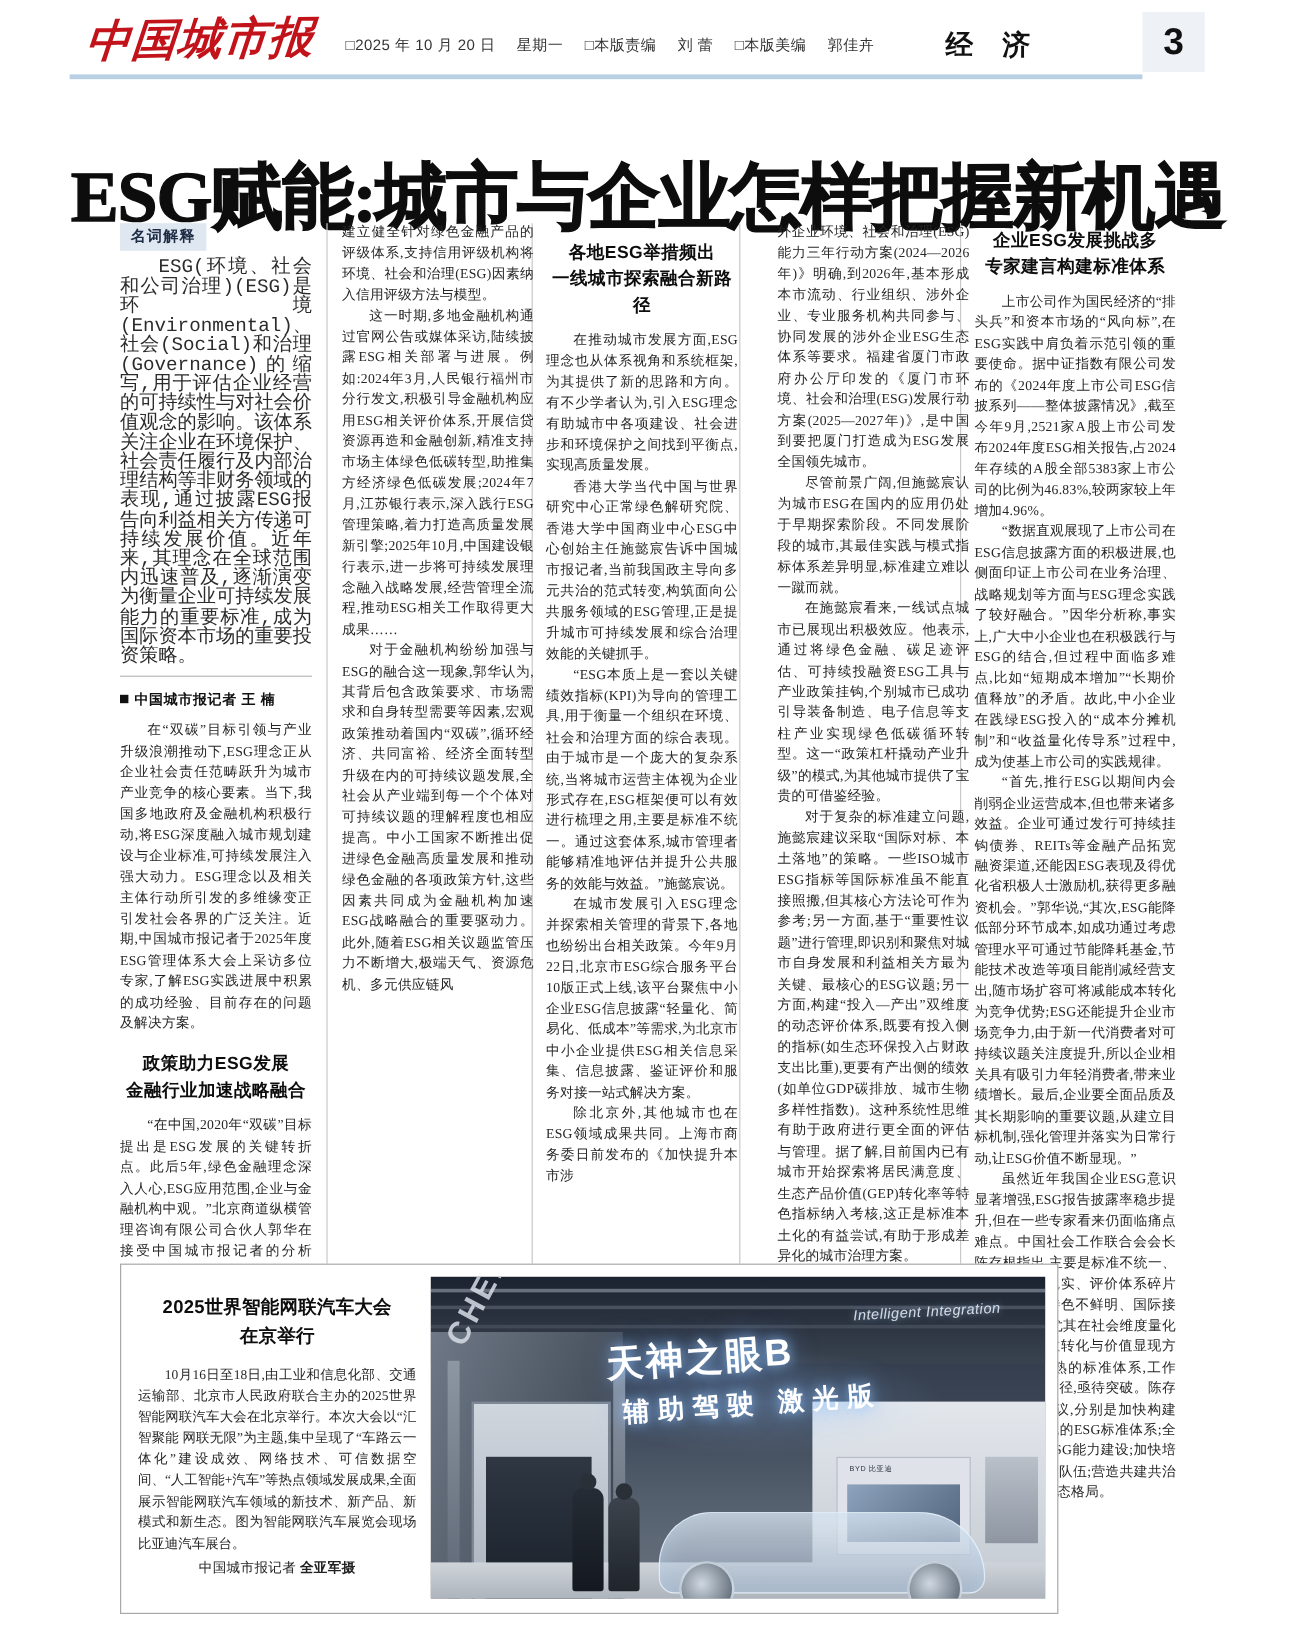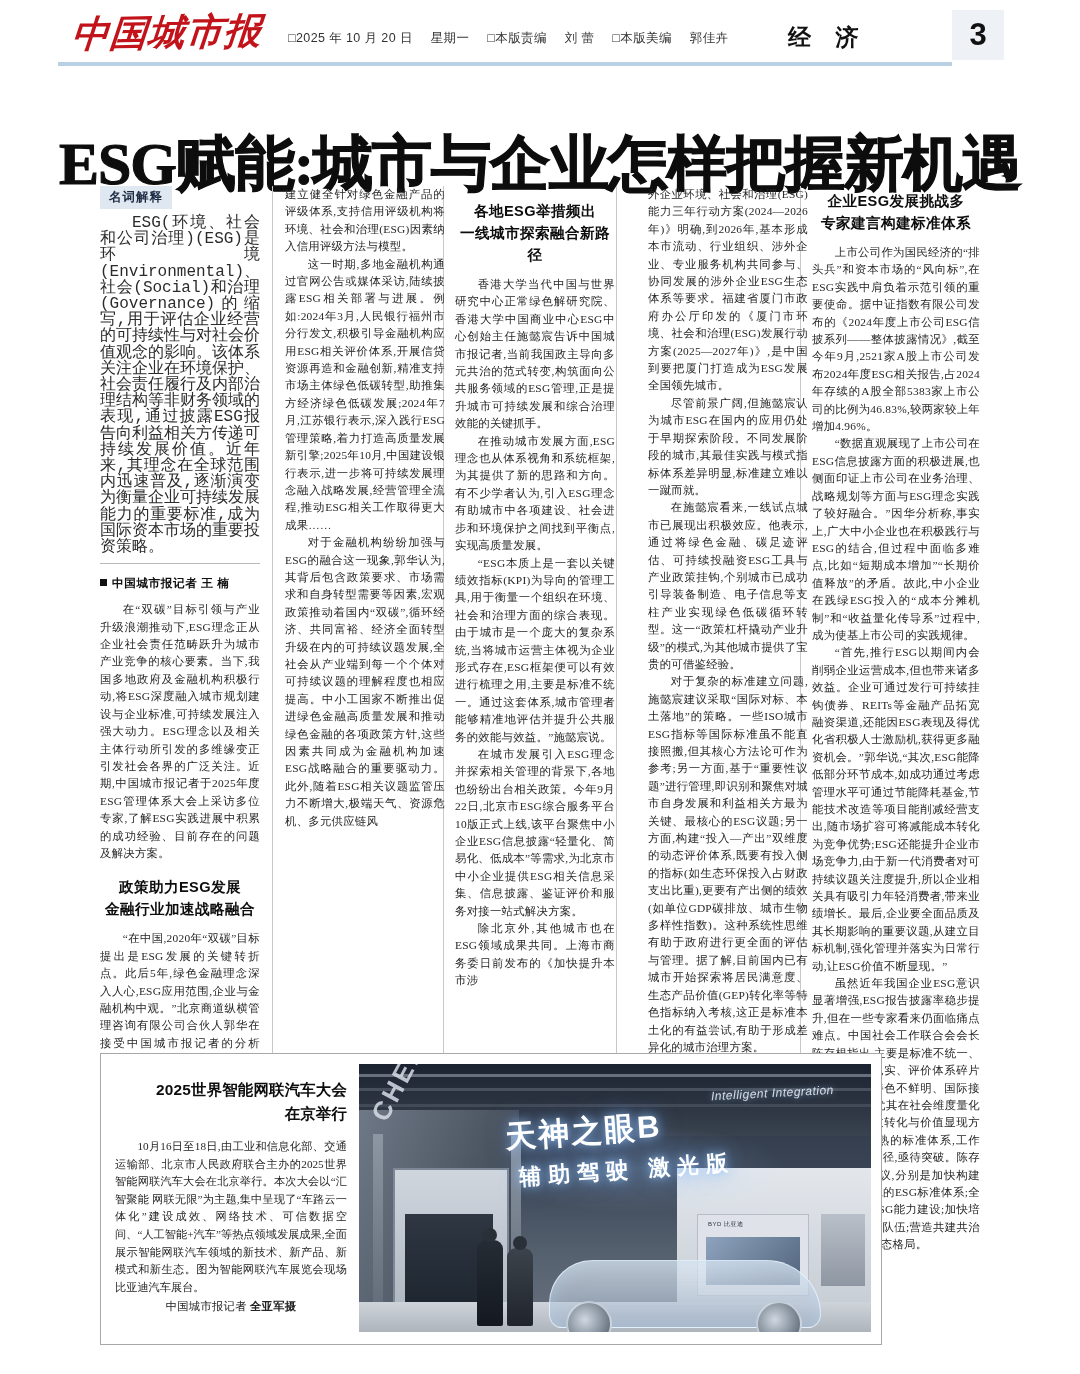--- a/index.html
+++ b/index.html
@@ -138,21 +138,21 @@
   .photo-pkg{
     position:absolute;left:100px;top:1053px;width:780px;height:290px;
     border:1px solid #a8a8a8;
     background:#fff;
   }
   .pkg-inner{position:absolute;left:0;top:0;width:780px;height:288px;}
   .pkg-caption{
     position:absolute;left:14px;top:12px;width:232px;height:264px;
   }
   .pkg-title{
-    text-align:right;
+    text-align:center;
     font-family:"Liberation Sans",sans-serif;
     font-weight:bold;font-size:15.4px;line-height:24px;
     color:#0d0d0d;margin:12px 0 12px 0;letter-spacing:.2px;
   }
   .pkg-body{
     font-size:11.2px;line-height:17.6px;text-align:justify;
     text-indent:2em;color:#262626;
     font-family:"Liberation Serif",serif;
   }
   .pkg-credit{
@@ -340,22 +340,22 @@
       <p class="p">对于金融机构纷纷加强与ESG的融合这一现象,郭华认为,其背后包含政策要求、市场需求和自身转型需要等因素,宏观政策推动着国内“双碳”,循环经济、共同富裕、经济全面转型升级在内的可持续议题发展,全社会从产业端到每一个个体对可持续议题的理解程度也相应提高。中小工国家不断推出促进绿色金融高质量发展和推动绿色金融的各项政策方针,这些因素共同成为金融机构加速ESG战略融合的重要驱动力。此外,随着ESG相关议题监管压力不断增大,极端天气、资源危机、多元供应链风</p>
     </div>
 
     <div class="col c3">
 
       <div class="subhead">
         <div>各地ESG举措频出</div>
         <div>一线城市探索融合新路径</div>
       </div>
 
+      <p class="p">在推动城市发展方面,ESG理念也从体系视角和系统框架,为其提供了新的思路和方向。有不少学者认为,引入ESG理念有助城市中各项建设、社会进步和环境保护之间找到平衡点,实现高质量发展。</p>
       <p class="p">香港大学当代中国与世界研究中心正常绿色解研究院、香港大学中国商业中心ESG中心创始主任施懿宸告诉中国城市报记者,当前我国政主导向多元共治的范式转变,构筑面向公共服务领域的ESG管理,正是提升城市可持续发展和综合治理效能的关键抓手。</p>
-      <p class="p">在推动城市发展方面,ESG理念也从体系视角和系统框架,为其提供了新的思路和方向。有不少学者认为,引入ESG理念有助城市中各项建设、社会进步和环境保护之间找到平衡点,实现高质量发展。</p>
       <p class="p">“ESG本质上是一套以关键绩效指标(KPI)为导向的管理工具,用于衡量一个组织在环境、社会和治理方面的综合表现。由于城市是一个庞大的复杂系统,当将城市运营主体视为企业形式存在,ESG框架便可以有效进行梳理之用,主要是标准不统一。通过这套体系,城市管理者能够精准地评估并提升公共服务的效能与效益。”施懿宸说。</p>
       <p class="p">在城市发展引入ESG理念并探索相关管理的背景下,各地也纷纷出台相关政策。今年9月22日,北京市ESG综合服务平台10版正式上线,该平台聚焦中小企业ESG信息披露“轻量化、简易化、低成本”等需求,为北京市中小企业提供ESG相关信息采集、信息披露、鉴证评价和服务对接一站式解决方案。</p>
       <p class="p">除北京外,其他城市也在ESG领域成果共同。上海市商务委日前发布的《加快提升本市涉</p>
     </div>
 
     <div class="col c4">
       <p class="p noindent">外企业环境、社会和治理(ESG)能力三年行动方案(2024—2026年)》明确,到2026年,基本形成本市流动、行业组织、涉外企业、专业服务机构共同参与、协同发展的涉外企业ESG生态体系等要求。福建省厦门市政府办公厅印发的《厦门市环境、社会和治理(ESG)发展行动方案(2025—2027年)》,是中国到要把厦门打造成为ESG发展全国领先城市。</p>
       <p class="p">尽管前景广阔,但施懿宸认为城市ESG在国内的应用仍处于早期探索阶段。不同发展阶段的城市,其最佳实践与模式指标体系差异明显,标准建立难以一蹴而就。</p>
       <p class="p">在施懿宸看来,一线试点城市已展现出积极效应。他表示,通过将绿色金融、碳足迹评估、可持续投融资ESG工具与产业政策挂钩,个别城市已成功引导装备制造、电子信息等支柱产业实现绿色低碳循环转型。这一“政策杠杆撬动产业升级”的模式,为其他城市提供了宝贵的可借鉴经验。</p>
       <p class="p">对于复杂的标准建立问题,施懿宸建议采取“国际对标、本土落地”的策略。一些ISO城市ESG指标等国际标准虽不能直接照搬,但其核心方法论可作为参考;另一方面,基于“重要性议题”进行管理,即识别和聚焦对城市自身发展和利益相关方最为关键、最核心的ESG议题;另一方面,构建“投入—产出”双维度的动态评价体系,既要有投入侧的指标(如生态环保投入占财政支出比重),更要有产出侧的绩效(如单位GDP碳排放、城市生物多样性指数)。这种系统性思维有助于政府进行更全面的评估与管理。据了解,目前国内已有城市开始探索将居民满意度、生态产品价值(GEP)转化率等特色指标纳入考核,这正是标准本土化的有益尝试,有助于形成差异化的城市治理方案。</p>

